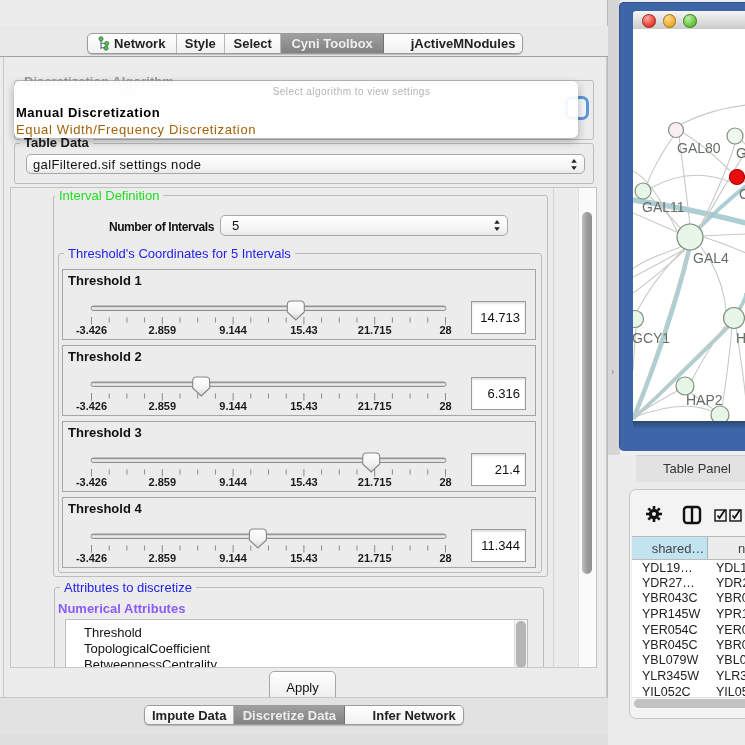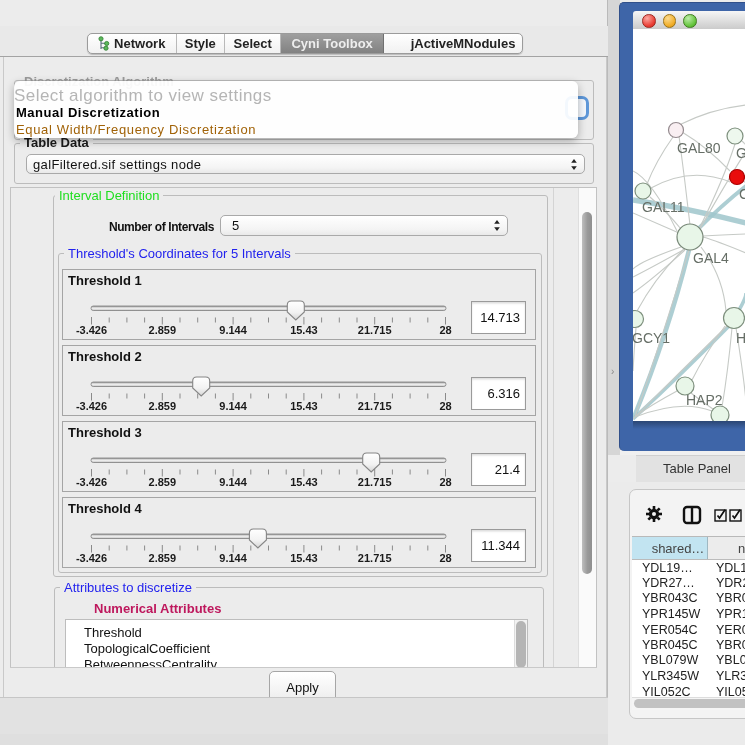--- a/index.html
+++ b/index.html
@@ -58,21 +58,21 @@
   <div class="combo" style="left:26px;top:154px;width:559px;height:20px;box-sizing:border-box;">
     <div class="ctext" style="left:6px;letter-spacing:0.35px;">galFiltered.sif settings node</div>
     <svg style="position:absolute;right:7px;top:4px;" width="6" height="11" viewBox="0 0 6 11">
       <path d="M3 0 L5.8 3.8 L0.2 3.8 Z" fill="#222"></path>
         <path d="M3 11 L5.8 7.2 L0.2 7.2 Z" fill="#222"></path>
     </svg>
   </div>
 
   <div class="abs" style="left:14px;top:81px;width:564px;height:57px;border-radius:6px;
        background:rgba(255,255,255,0.93);box-shadow:0 3px 9px rgba(0,0,0,0.3);">
-    <div class="abs" style="left:0;top:5px;width:675px;height:18px;text-align:left;font-size:17px;letter-spacing:0.45px;color:#b5b5b5;">Select algorithm to view settings</div>
+    <div class="abs" style="left:0;top:5px;width:675px;height:18px;text-align:center;font-size:10px;letter-spacing:0.45px;color:#b5b5b5;">Select algorithm to view settings</div>
     <div class="abs" style="left:2px;top:24px;font-size:13px;font-weight:bold;letter-spacing:0.5px;color:#000;">Manual Discretization</div>
     <div class="abs" style="left:2px;top:41px;font-size:13px;letter-spacing:0.65px;color:#a16207;">Equal Width/Frequency Discretization</div>
   </div>
 
   <div class="abs" style="left:10px;top:187px;width:587px;height:481px;border:1px solid #c2c2c2;box-sizing:border-box;"></div>
   <div class="abs" style="left:553px;top:188px;width:1px;height:479px;background:#d4d4d4;"></div>
 
   <div class="abs" style="left:578px;top:188px;width:18px;height:479px;background:#fafafa;border-left:1px solid #dedede;box-sizing:border-box;"></div>
   <div class="abs" style="left:582px;top:212px;width:10px;height:362px;border-radius:5px;
        background:linear-gradient(90deg,#bfbfbf,#9a9a9a 55%,#8f8f8f);"></div>
@@ -281,35 +281,40 @@
         <text x="382.5" y="64" font-size="11" font-weight="bold" fill="#1a1a1a" text-anchor="middle">28</text>
 <path d="M190.4 31 L199.4 31 Q203.4 31 203.4 35 L203.4 42 L194.9 50 L186.4 42 L186.4 35 Q186.4 31 190.4 31 Z" fill="url(#thm4)" stroke="#858585" stroke-width="1.1"></path>
 </svg>
 <div class="vfield">11.344</div>
 </div>
 
   <div class="abs" style="left:0;top:187px;width:608px;height:480px;overflow:hidden;pointer-events:none;">
     <div class="gbox" style="left:54px;top:400px;width:488px;height:90px;"></div>
   </div>
   <div class="gtitle" style="left:60px;top:581px;color:#2222ee;">Attributes to discretize</div>
-  <div class="abs bold" style="left:58px;top:601px;font-size:13px;color:#be185d;margin-left:36px;">Numerical Attributes</div>
+  <div class="abs bold" style="left:58px;top:601px;font-size:13px;color:#8b5cf6;">Numerical Attributes</div>
   <div class="abs" style="left:65px;top:619px;width:463px;height:49px;background:#fff;border:1px solid #bdbdbd;box-sizing:border-box;overflow:hidden;">
     <div style="position:absolute;left:18px;top:6px;font-size:13px;color:#111;line-height:13px;">Threshold</div>
     <div style="position:absolute;left:18px;top:22px;font-size:13px;color:#111;line-height:13px;">TopologicalCoefficient</div>
     <div style="position:absolute;left:18px;top:38px;font-size:13px;color:#111;line-height:13px;">BetweennessCentrality</div>
     <div style="position:absolute;right:0;top:0;width:12px;height:49px;background:#f2f2f2;border-left:1px solid #ddd;"></div>
     <div style="position:absolute;right:1px;top:1px;width:10px;height:47px;border-radius:5px;background:#b5b5b5;"></div>
   </div>
   <div class="abs" style="left:10px;top:667px;width:587px;height:1px;background:#c9c9c9;"></div>
 
   <div class="abs" style="left:269px;top:671px;width:67px;height:32px;border:1px solid #a6a6a6;border-radius:5px;
        background:linear-gradient(#ffffff,#ececec);box-sizing:border-box;
        display:flex;align-items:center;justify-content:center;font-size:13px;color:#111;">Apply</div>
 
   <div class="abs" style="left:0;top:697px;width:608px;height:36px;background:#e2e2e2;border-top:1px solid #c6c6c6;"></div>
+  <div class="seg" style="left:144px;top:705px;width:320px;height:20px;box-shadow:0 1px 1px rgba(0,0,0,0.2);box-sizing:border-box;">
+    <div style="width:95px;">Impute Data</div>
+    <div class="sel" style="width:118px;">Discretize Data</div>
+    <div style="width:105px;">Infer Network</div>
+  </div>
 </div>
 
 <div class="abs" style="left:0;top:734px;width:608px;height:11px;background:#dfdfdf;"></div>
 <div class="abs" style="left:608px;top:450px;width:137px;height:5px;background:#f0f0f0;"></div>
 <div class="abs" style="left:608px;top:0;width:12px;height:455px;background:#d6d6d6;"></div>
 <div class="abs" style="left:611px;top:366px;font-size:10px;color:#8a8a8a;">›</div>
 
 <div class="abs" style="left:619px;top:2px;width:126px;height:448px;background:#3e65a8;border-radius:5px 0 0 5px;
      border-left:1px solid #31508a;border-top:1px solid #31508a;">
 

